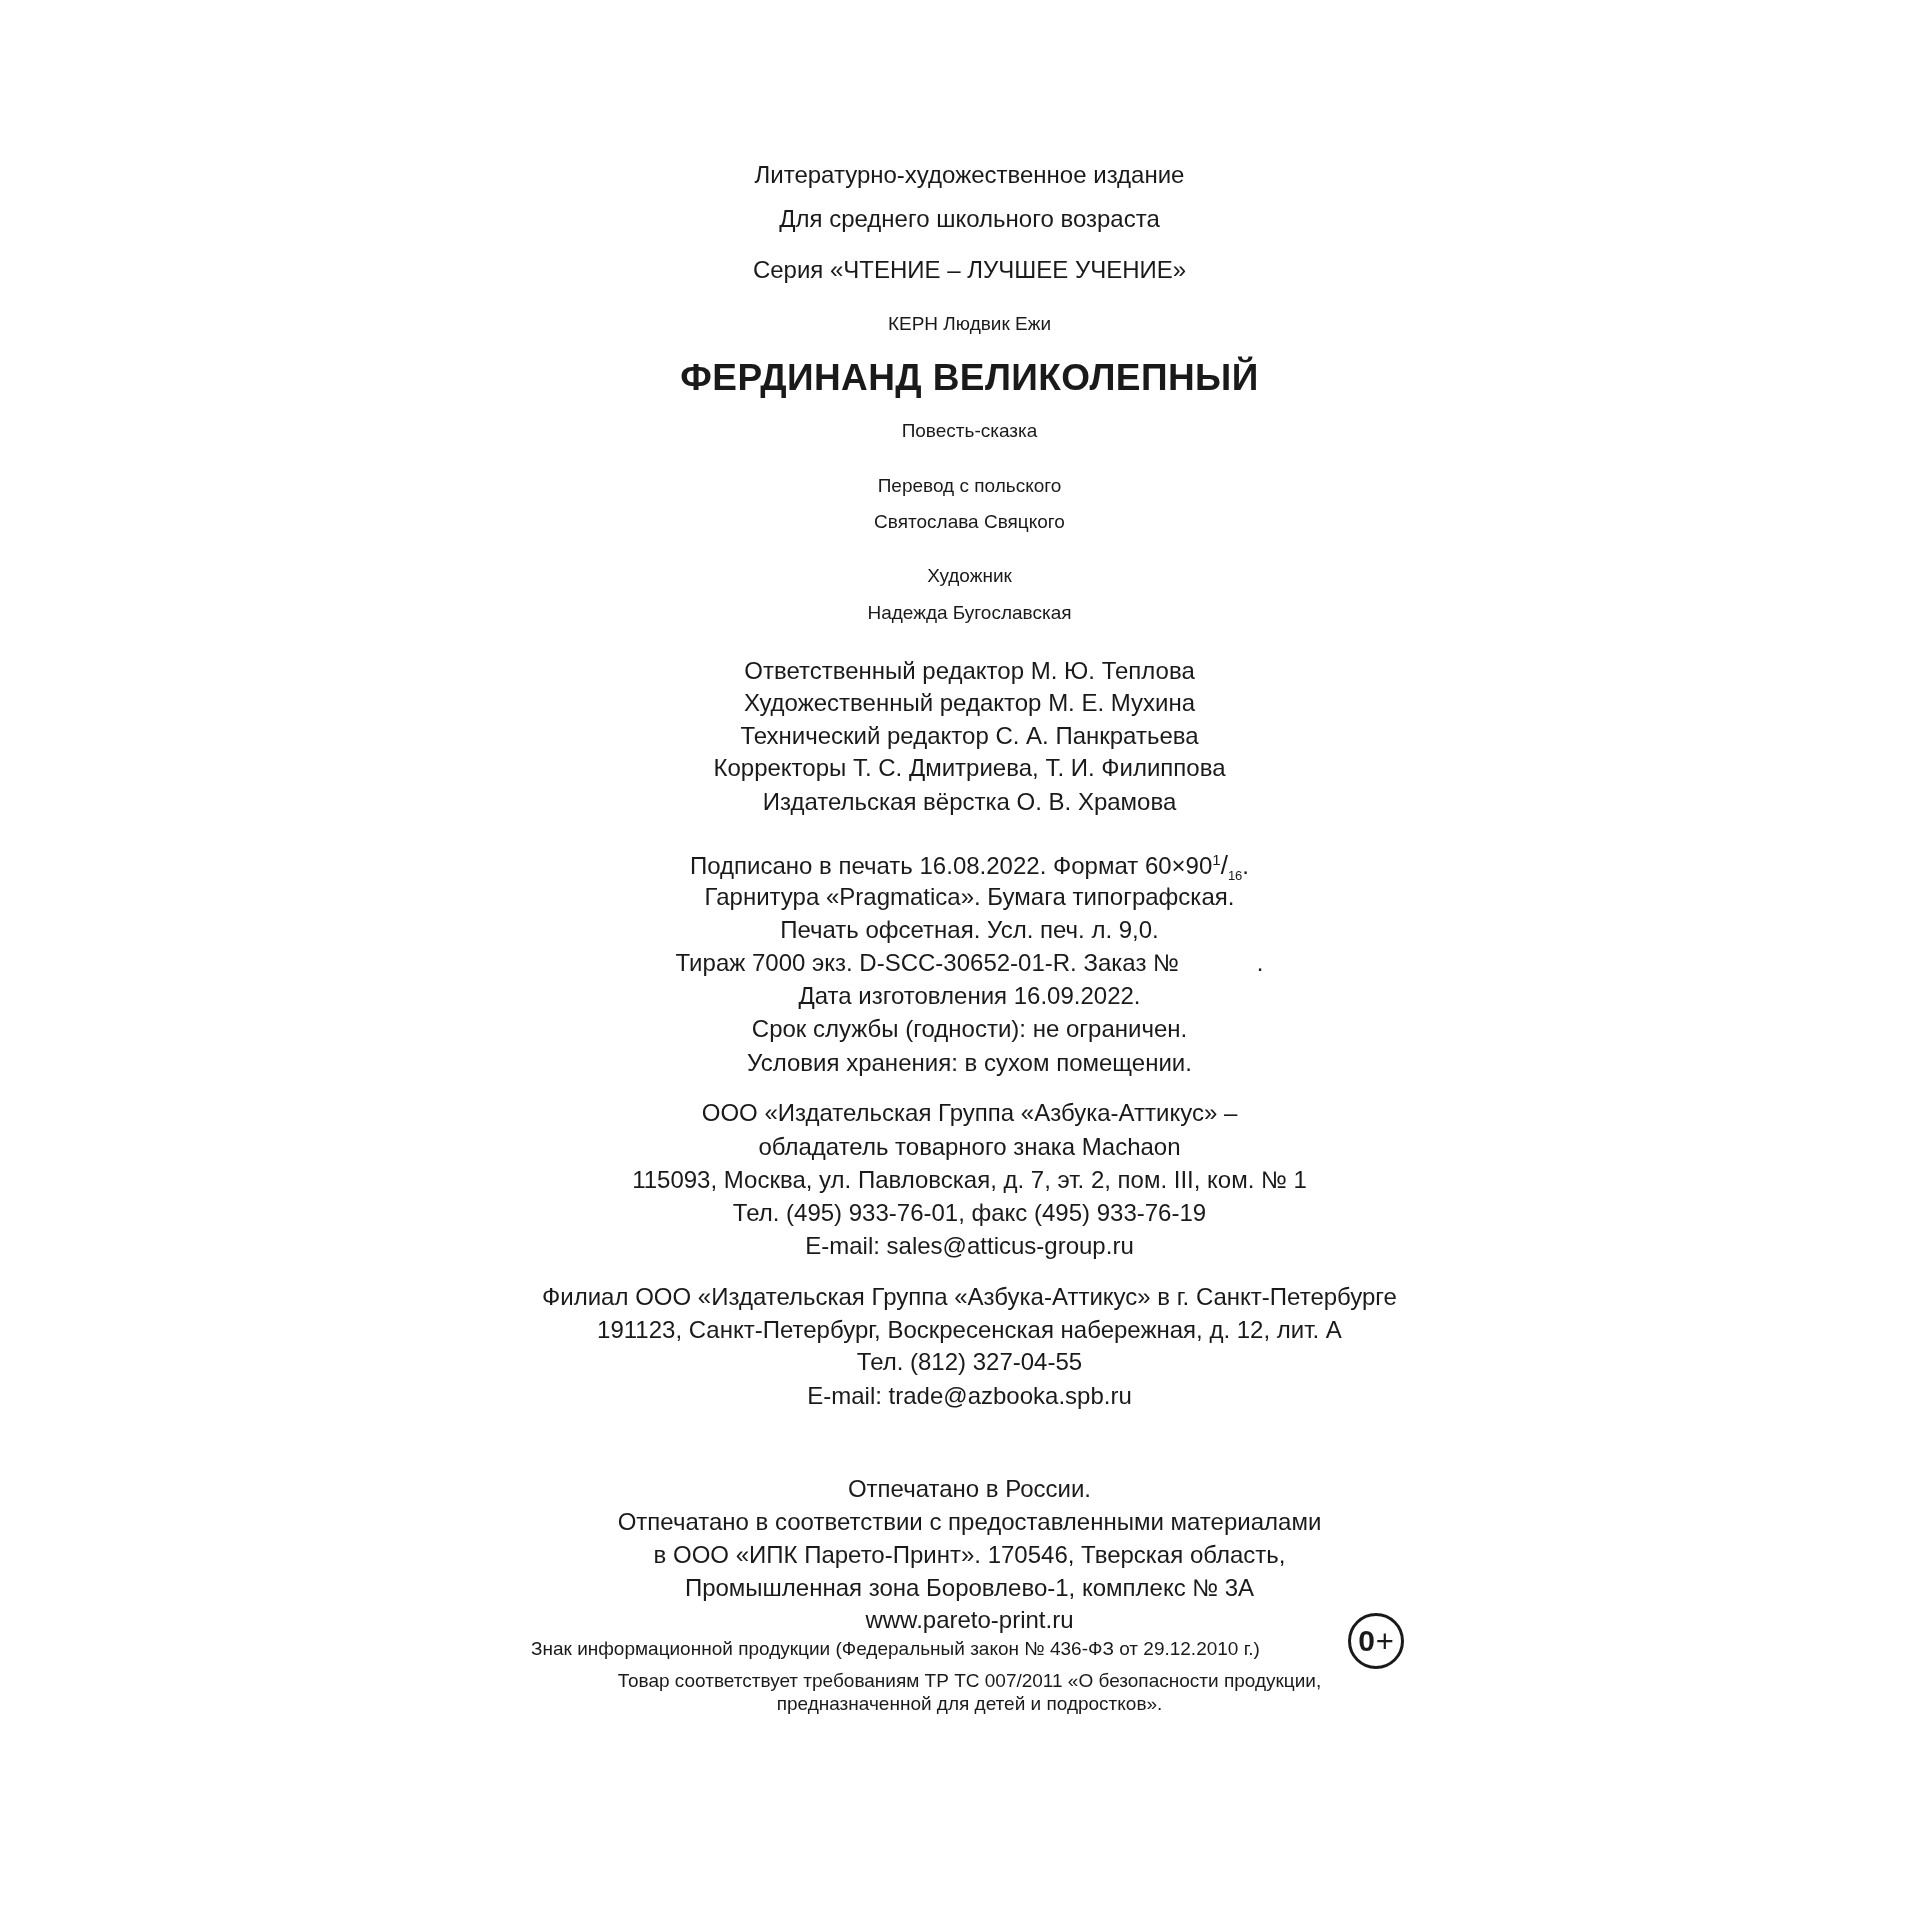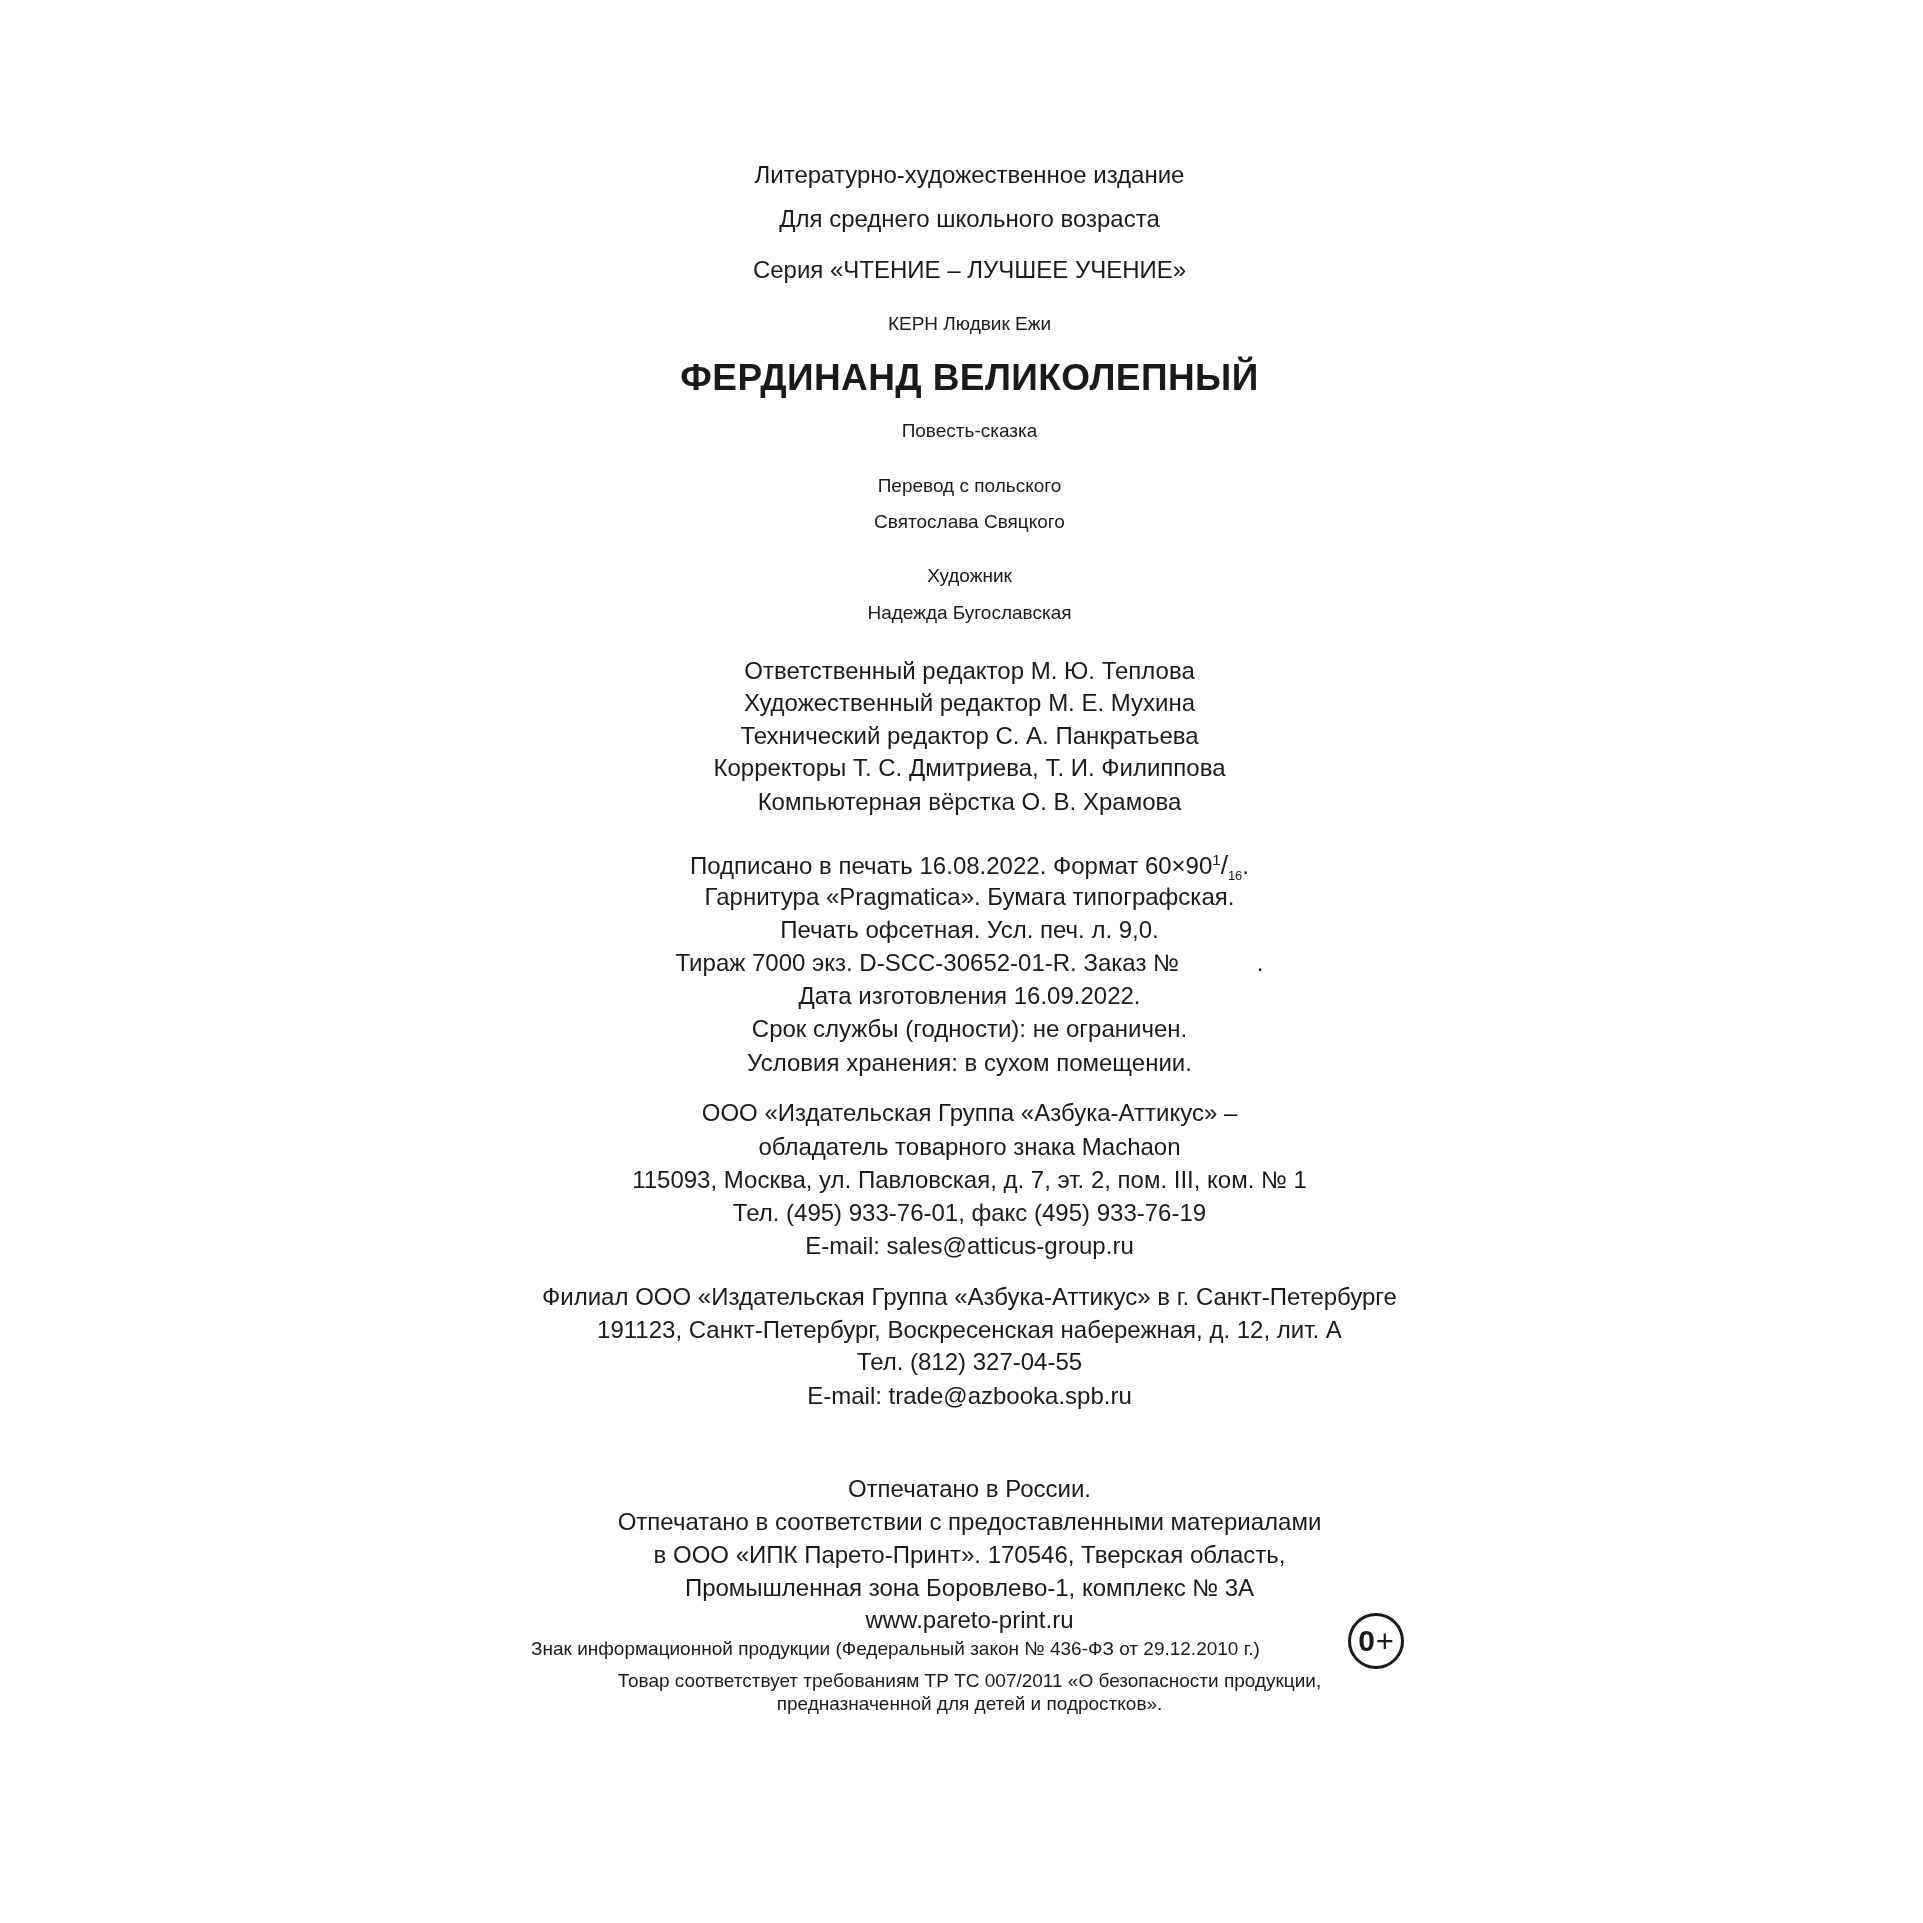--- a/index.html
+++ b/index.html
@@ -111,21 +111,21 @@
   <div class="line s31" style="top:691px">
     <span>Художественный редактор </span><span class="it">М. Е. Мухина</span>
   </div>
   <div class="line s31" style="top:724px">
     <span>Технический редактор </span><span class="it">С. А. Панкратьева</span>
   </div>
   <div class="line s31" style="top:756px">
     <span>Корректоры </span><span class="it">Т. С. Дмитриева, Т. И. Филиппова</span>
   </div>
   <div class="line s31" style="top:790px">
-    <span>Компьютерная вёрстка </span><span class="it">О. В. Храмова</span>
+    <span>Издательская вёрстка </span><span class="it">О. В. Храмова</span>
   </div>
 
   <div class="line s31" style="top:852px">
     <span>Подписано в печать 16.08.2022. Формат 60×90</span><span class="frac-num">1</span><span class="frac-slash">/</span><span class="frac-den">16</span><span>.</span>
   </div>
   <div class="line s31" style="top:885px">Гарнитура «Pragmatica». Бумага типографская.</div>
   <div class="line s31" style="top:918px">Печать офсетная. Усл. печ. л. 9,0.</div>
   <div class="line s31" style="top:951px">
     <span>Тираж 7000 экз. D-SCC-30652-01-R. Заказ №</span><span class="gap"></span><span>.</span>
   </div>

